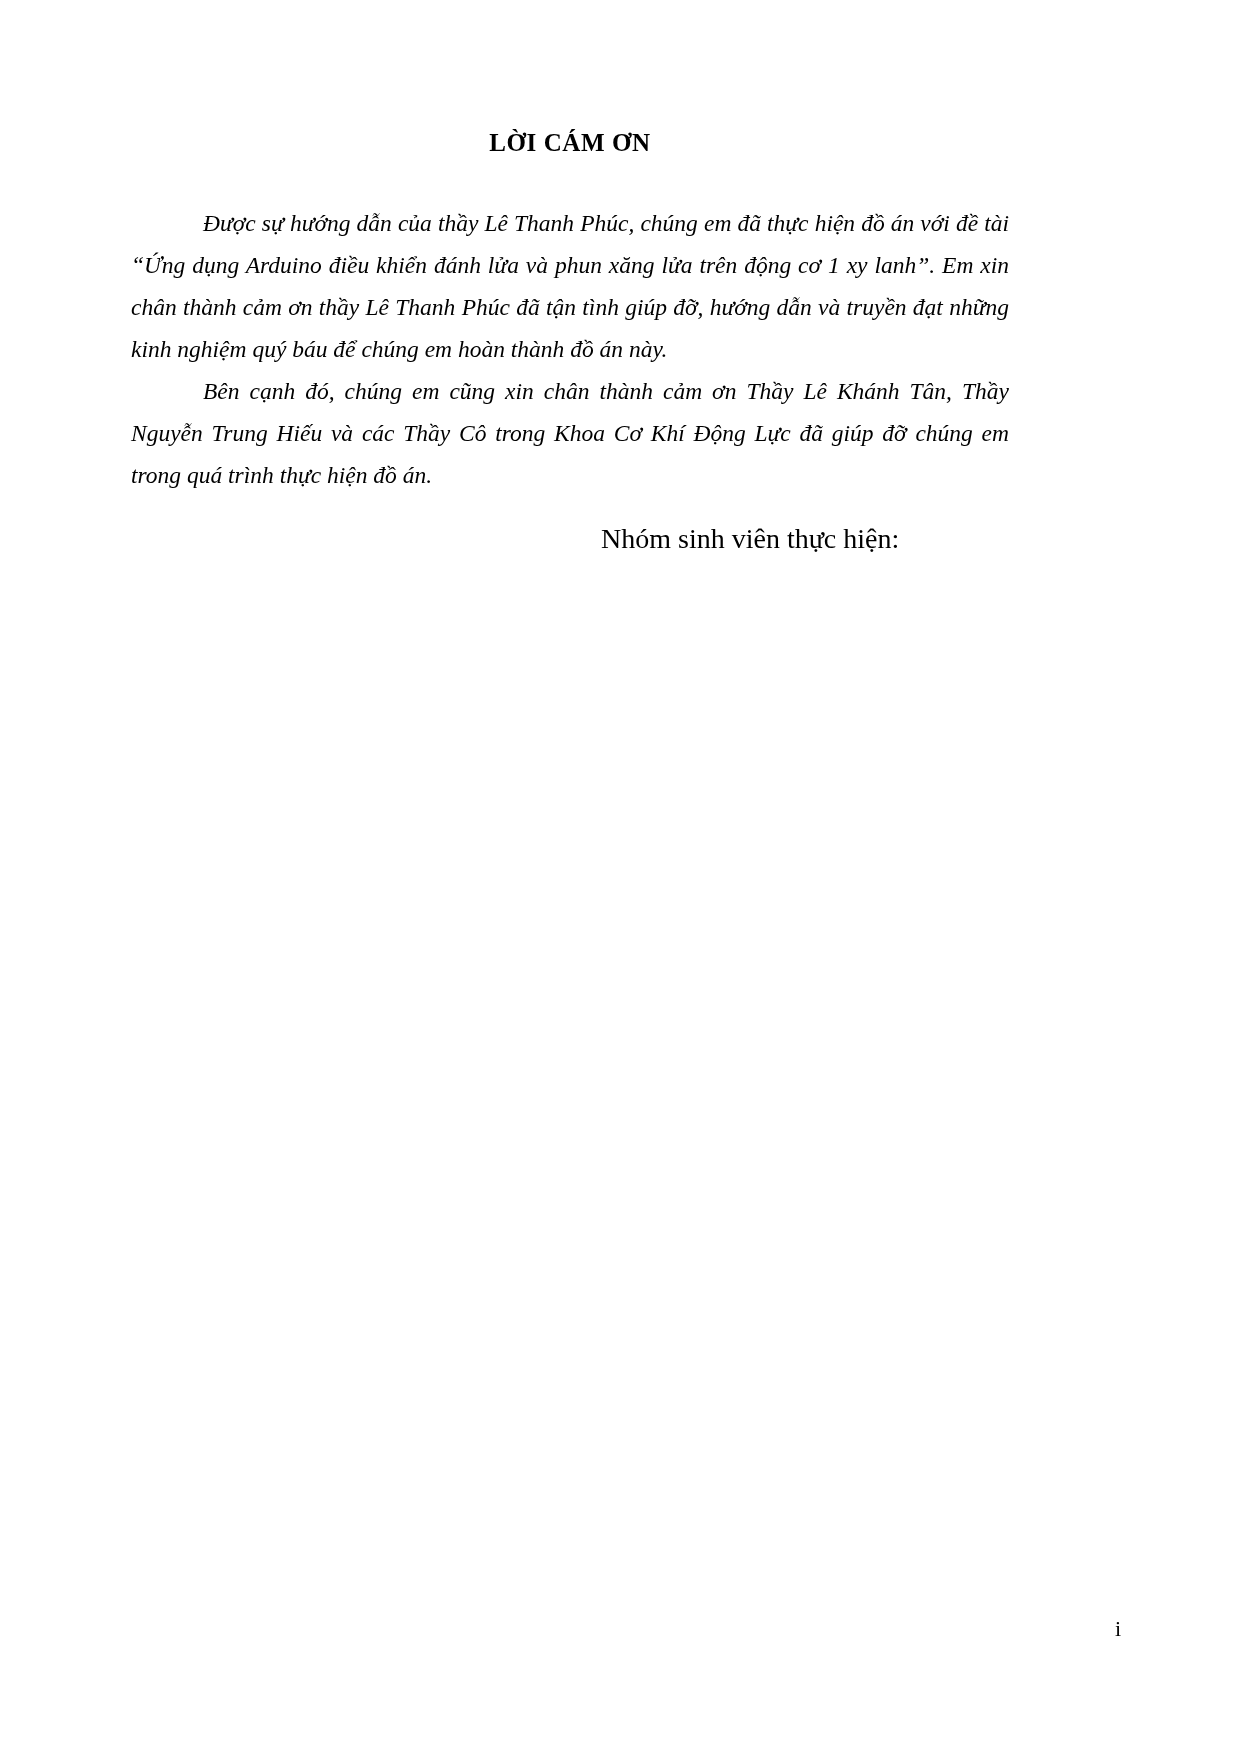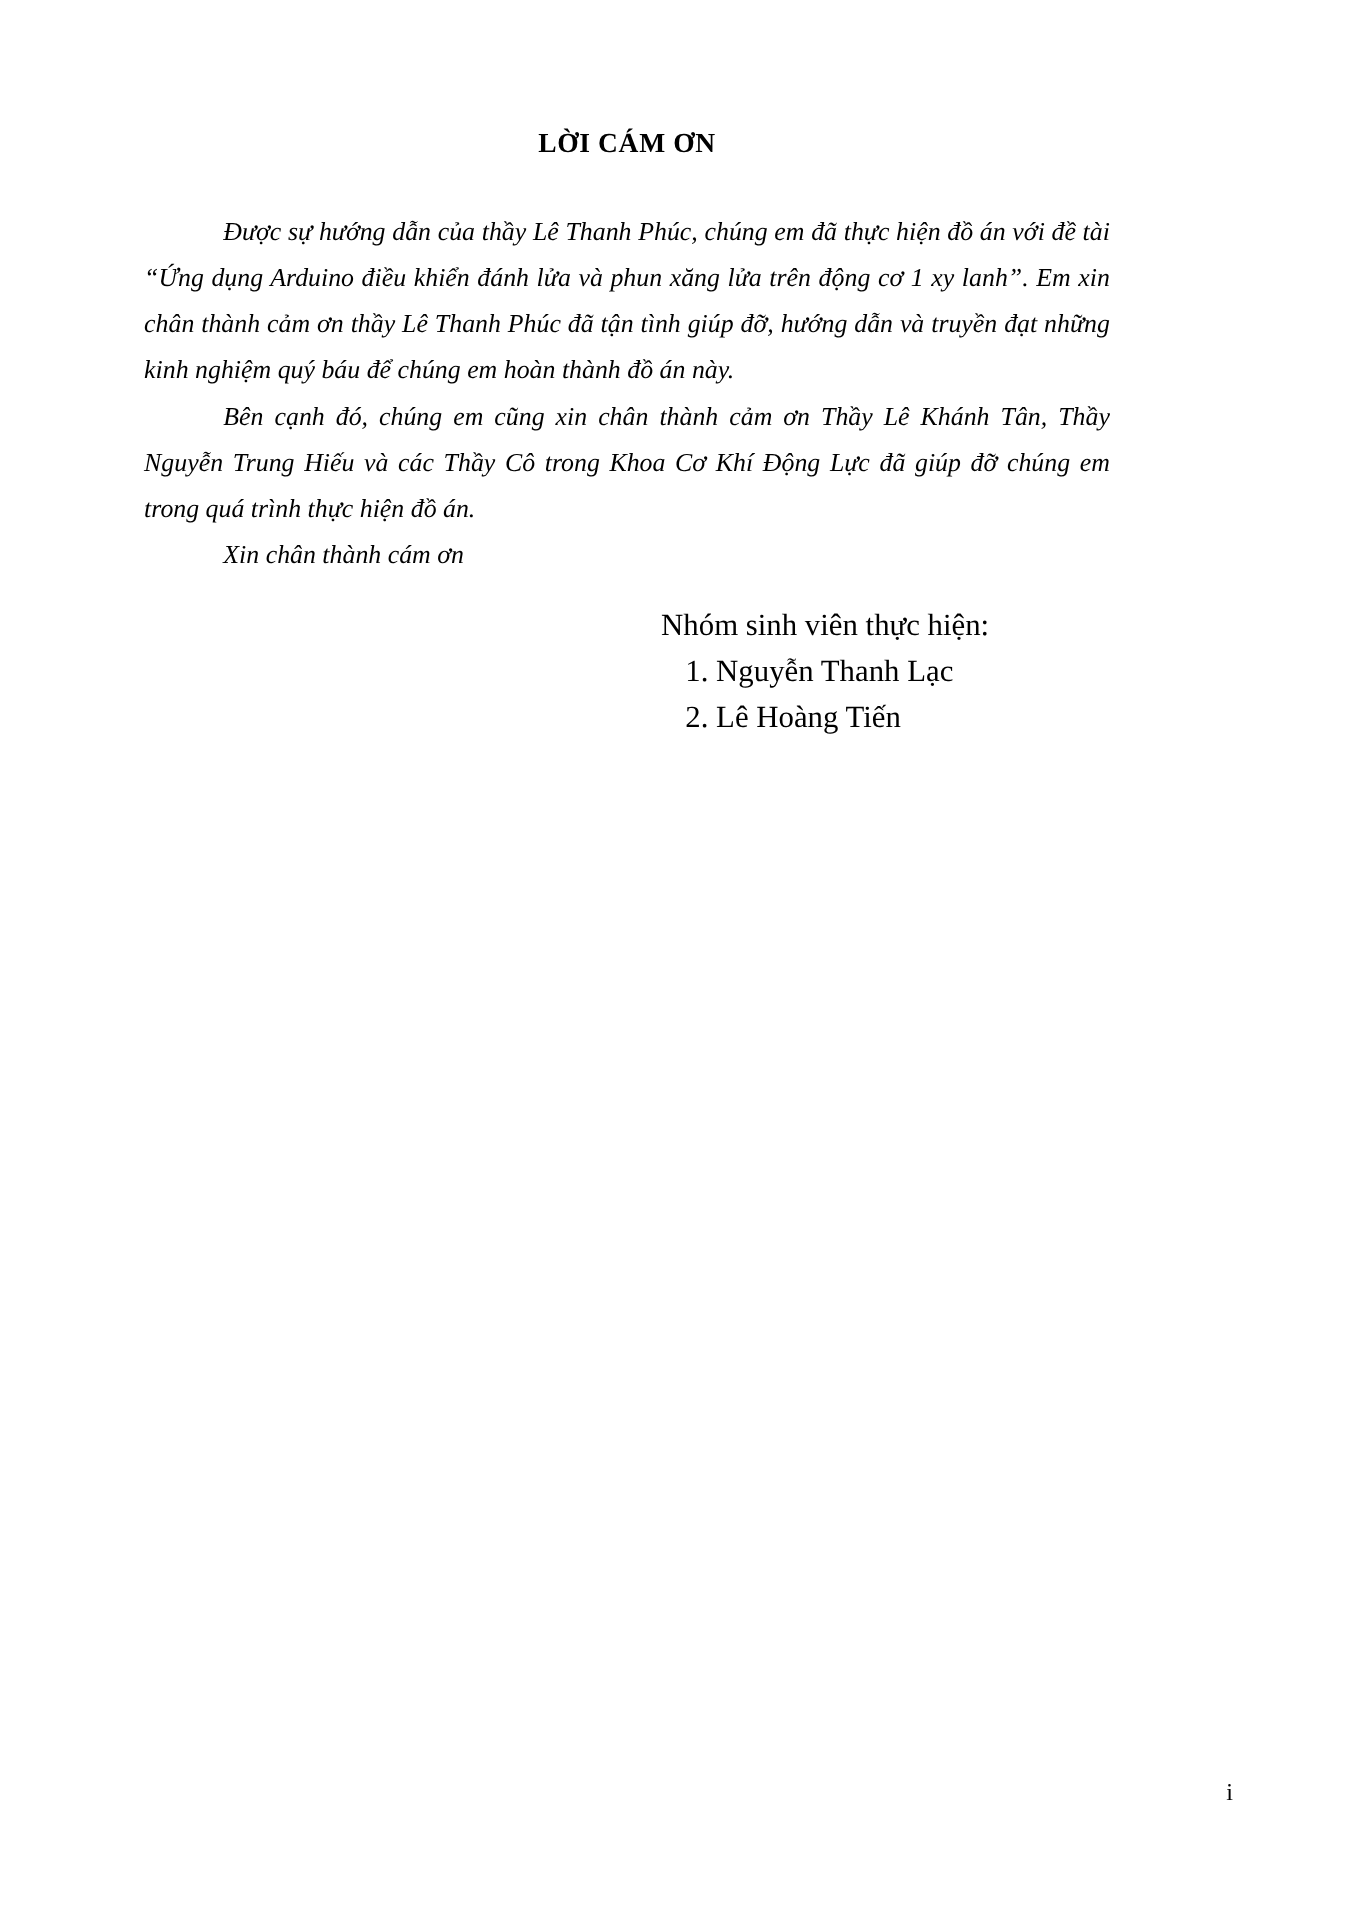--- a/index.html
+++ b/index.html
@@ -21,21 +21,21 @@
     position: absolute;
     left: 131px;
     top: 112px;
     width: 878px;
   }
   .doc-title {
     text-align: center;
     font-weight: bold;
     font-size: 25px;
     letter-spacing: 0.6px;
-    margin: 4px 0 44px 0;
+    margin: 16px 0 44px 0;
     line-height: 1.2;
   }
   p.body-par {
     margin: 0 0 0 0;
     font-size: 23.5px;
     line-height: 42px;
     text-align: justify;
     text-justify: inter-word;
     text-indent: 72px;
     hyphens: none;
@@ -77,27 +77,22 @@
 
   <div class="content">
 
     <h1 class="doc-title">LỜI CÁM ƠN</h1>
 
     <p class="body-par">Được sự hướng dẫn của thầy Lê Thanh Phúc, chúng em đã thực hiện đồ án với đề tài “Ứng dụng Arduino điều khiển đánh lửa và phun xăng lửa trên động cơ 1 xy lanh”. Em xin chân thành cảm ơn thầy Lê Thanh Phúc đã tận tình giúp đỡ, hướng dẫn và truyền đạt những kinh nghiệm quý báu để chúng em hoàn thành đồ án này.</p>
 
     <p class="body-par">Bên cạnh đó, chúng em cũng xin chân thành cảm ơn Thầy Lê Khánh Tân, Thầy Nguyễn Trung Hiếu và các Thầy Cô trong Khoa Cơ Khí Động Lực đã giúp đỡ chúng em trong quá trình thực hiện đồ án.</p>
 
 
-    <p class="body-par no-justify">Xin chân thành cám ơn</p>
 
     <div class="closing-block">
       <p class="lead">Nhóm sinh viên thực hiện:</p>
-      <ul class="names">
-        <li>1. Nguyễn Thanh Lạc</li>
-        <li>2. Lê Hoàng Tiến</li>
-      </ul>
     </div>
 
   </div>
 
   <div class="page-number">i</div>
 
 </div>
 
 </body></html>

